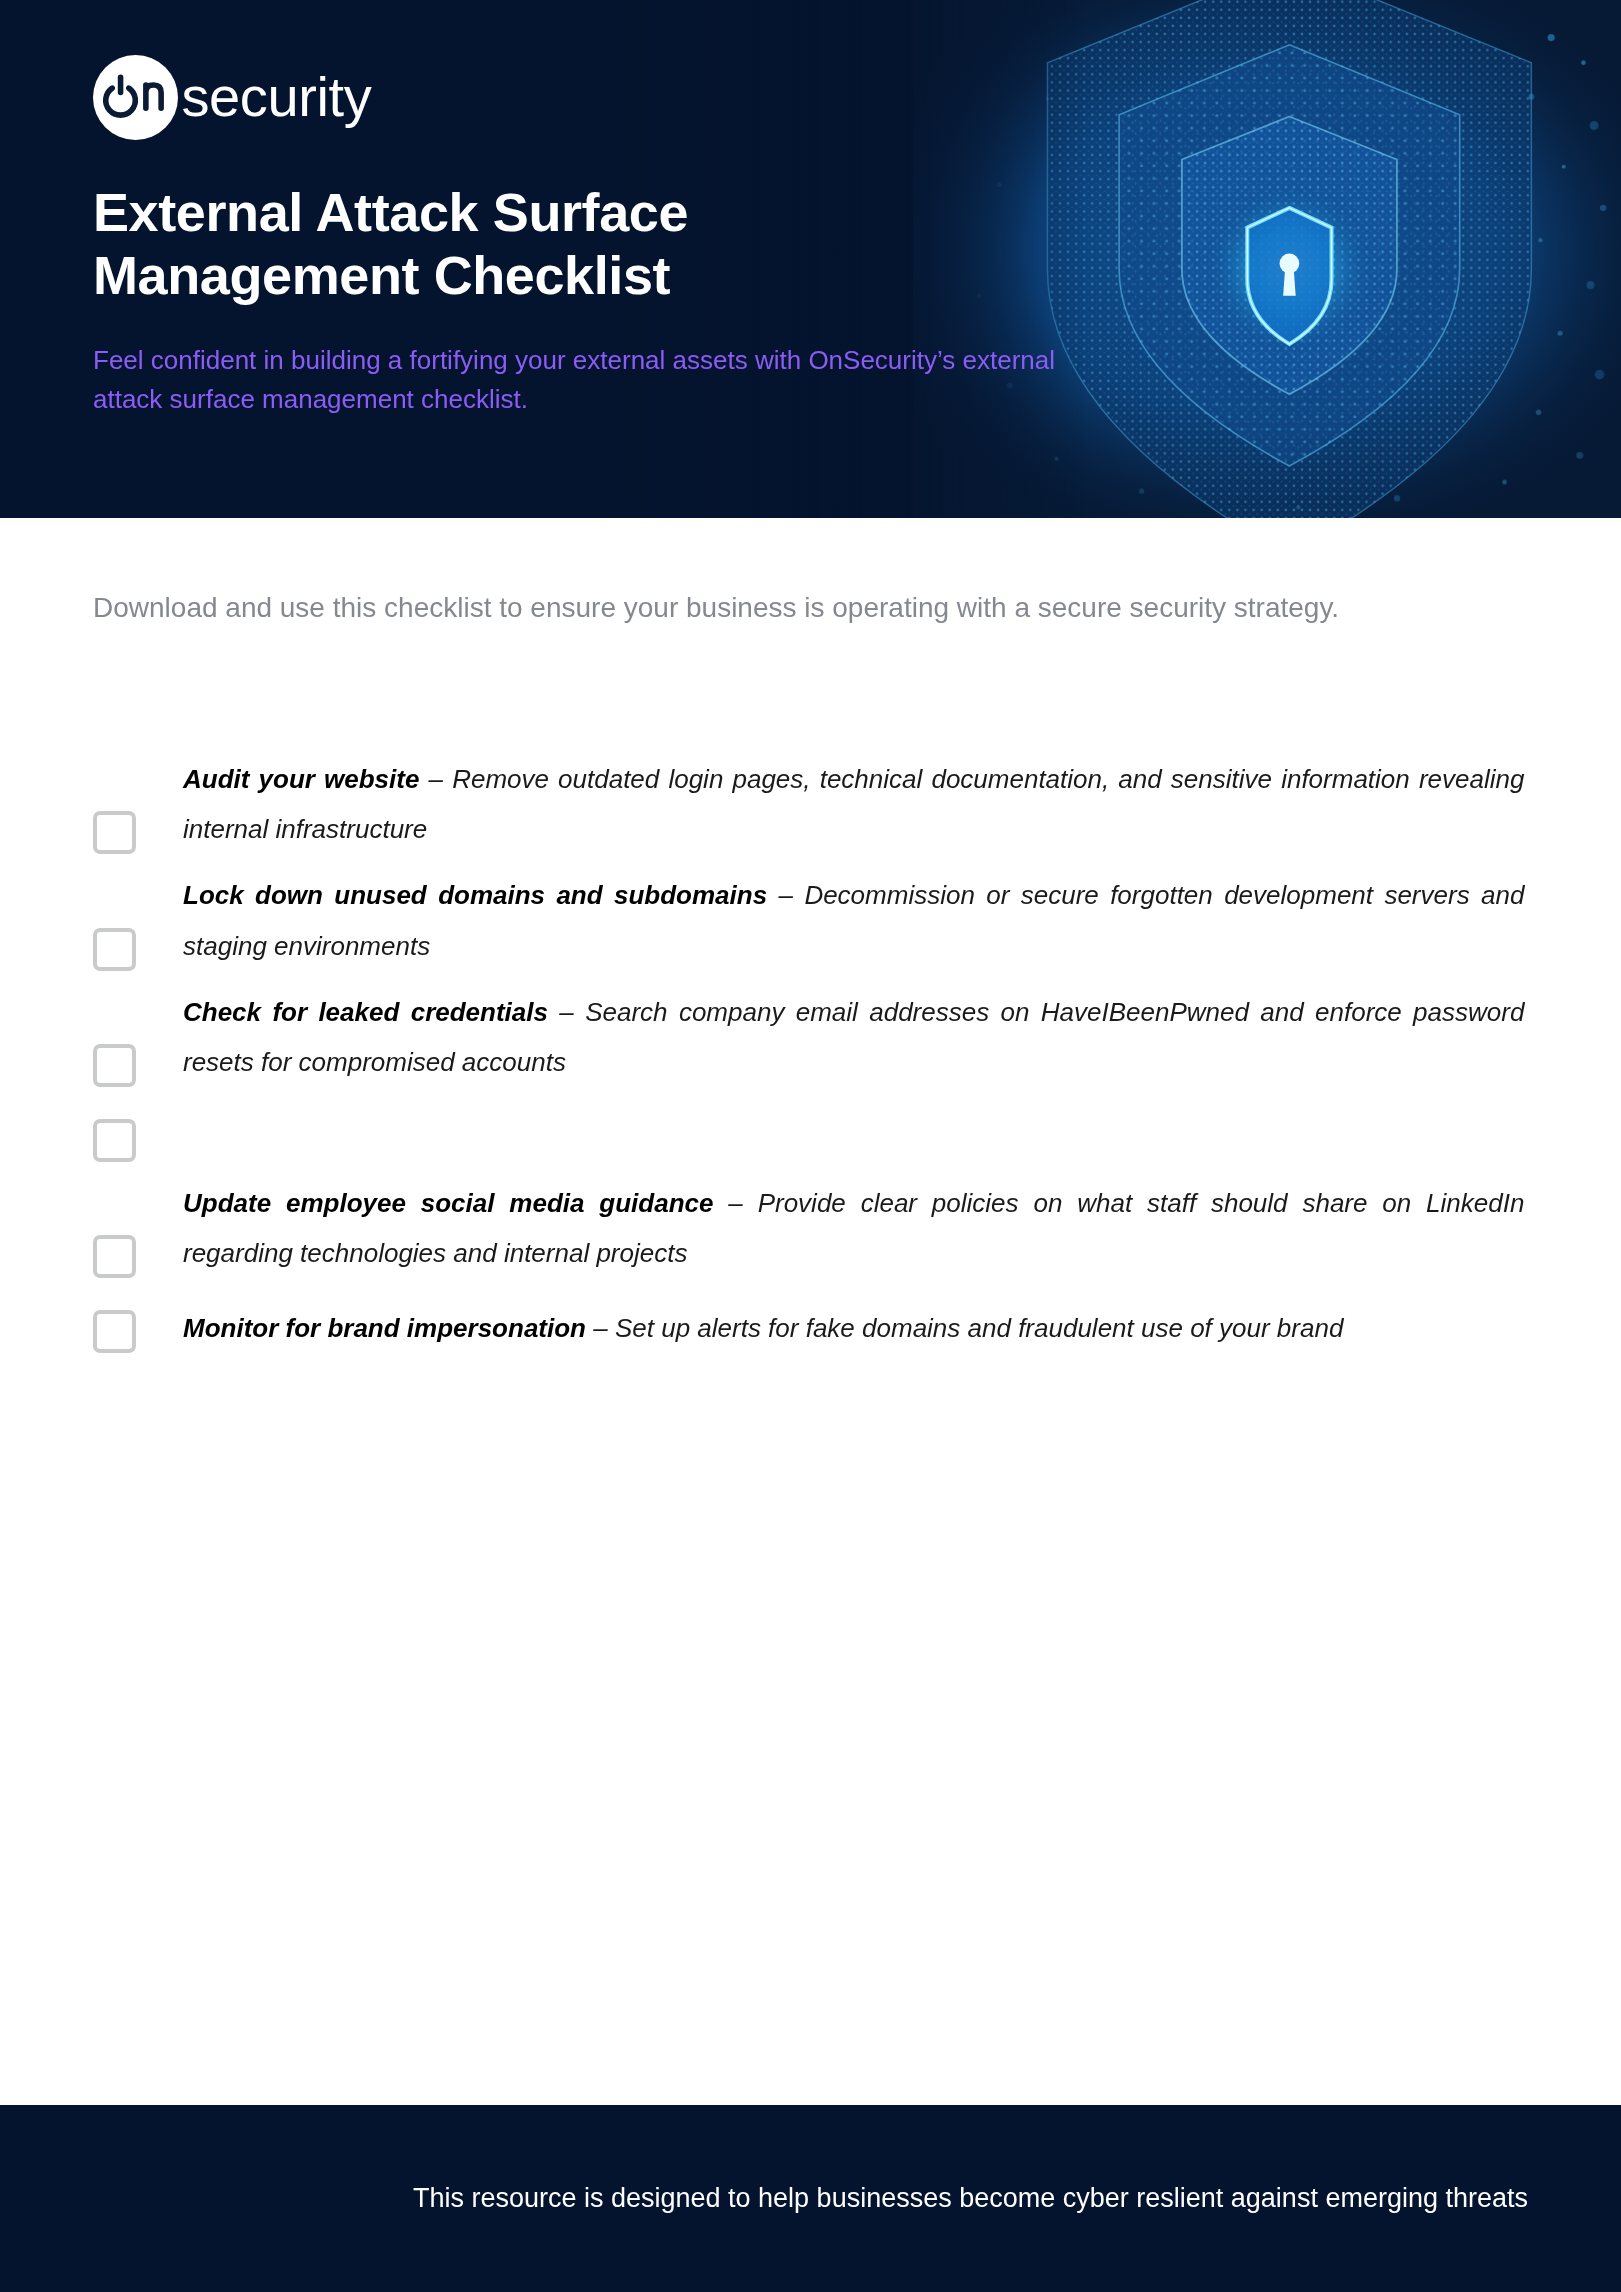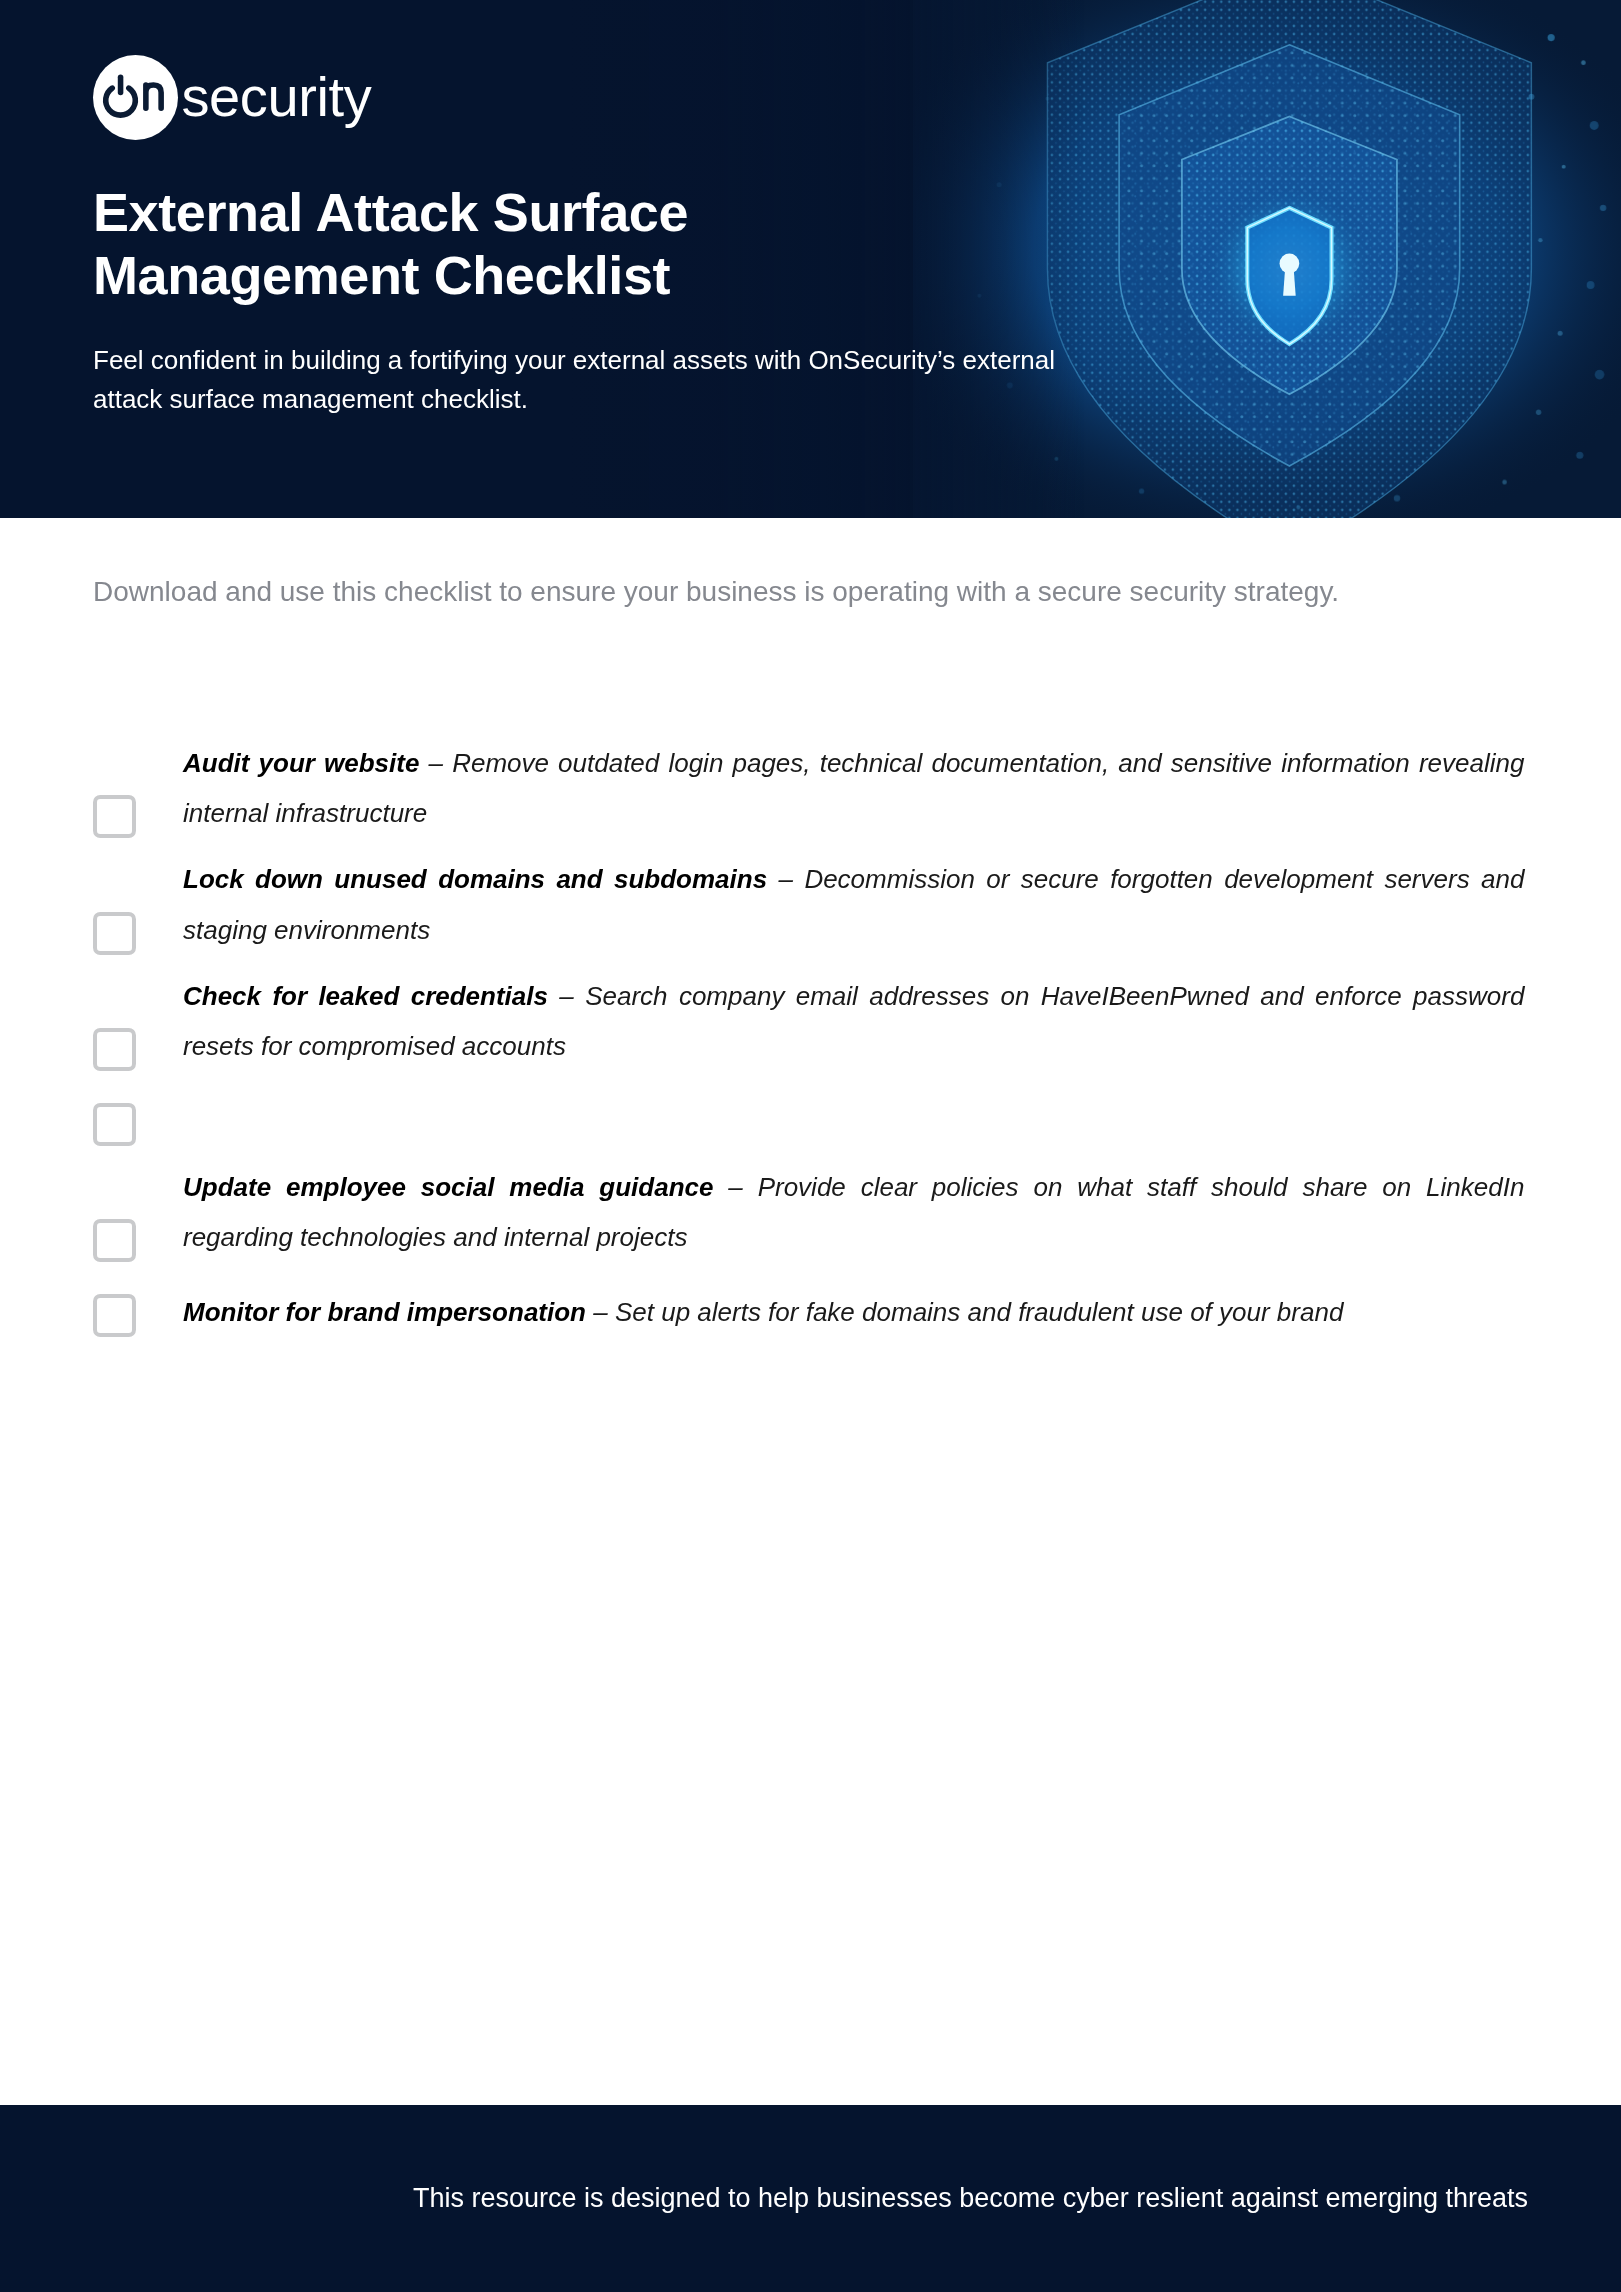--- a/index.html
+++ b/index.html
@@ -99,32 +99,32 @@
     color:#ffffff;
     font-size:54px;
     font-weight:600;
     line-height:1.17;
     letter-spacing:-0.4px;
     max-width:806px;
     margin-bottom:34px;
   }
 
   .doc-subtitle {
-    color:#ffffff;
+    color:#8b5cf6;
     font-size:26px;
     font-weight:400;
     line-height:1.48;
     max-width:1003px;
   }
 
   
   .body-area {
     flex:1 1 auto;
     position:relative;
-    padding:0 93px;
+    padding:16px 93px;
     background:#ffffff;
   }
 
   .intro {
     color:#85888f;
     font-size:28px;
     line-height:1.54;
     padding-top:52px;
     max-width:1272px;
   }

